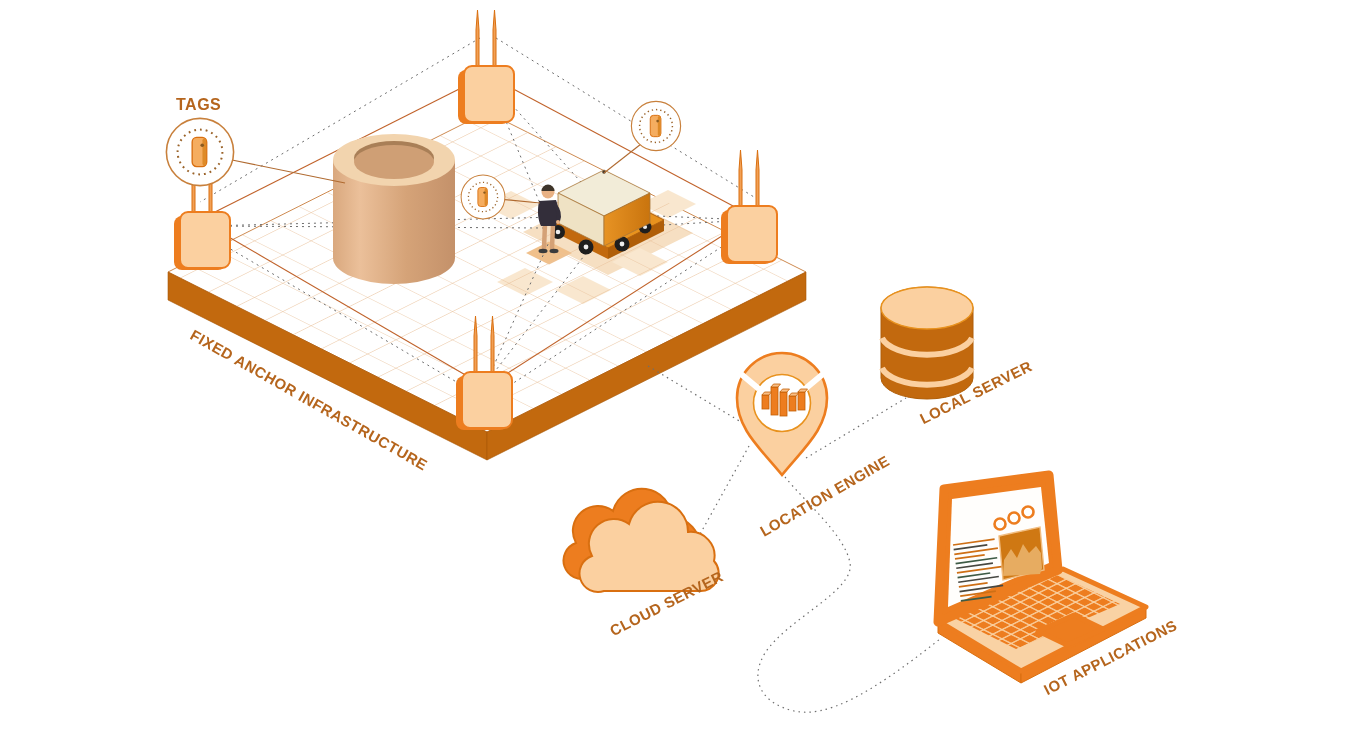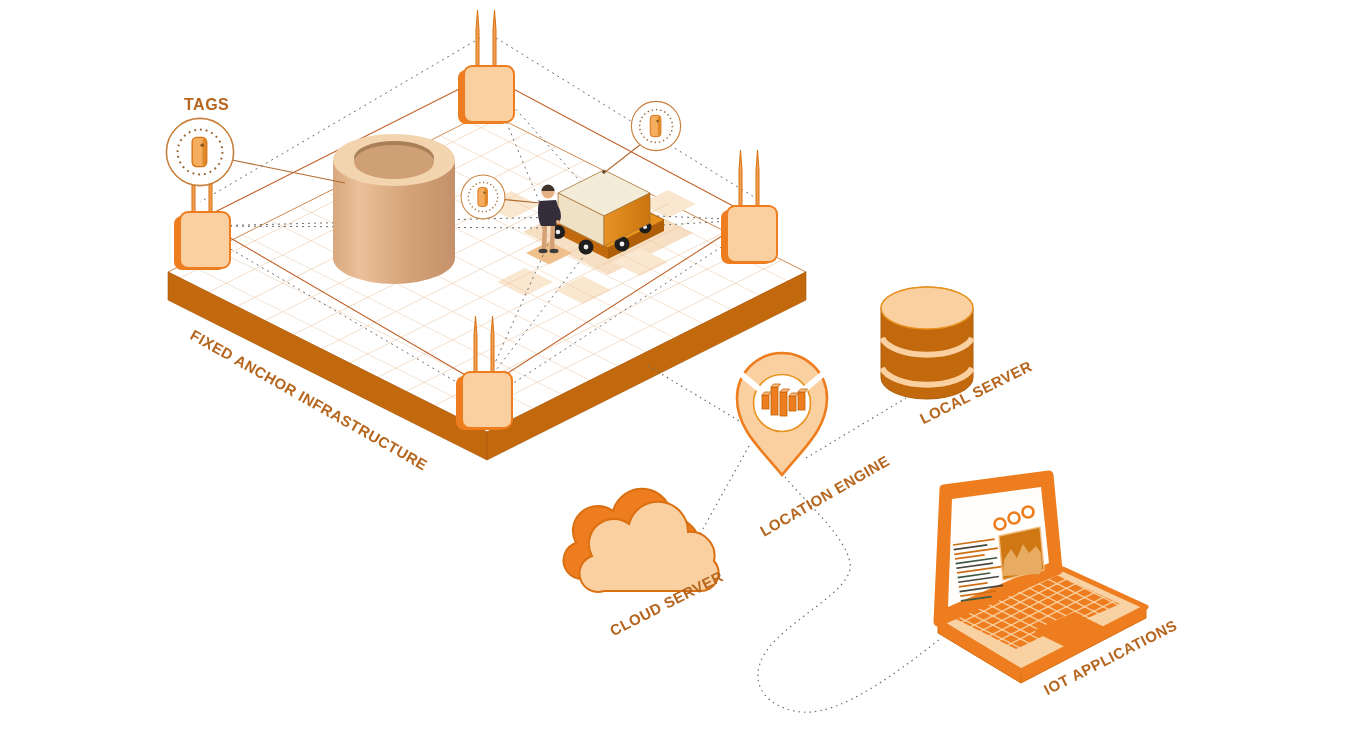--- a/index.html
+++ b/index.html
@@ -1,21 +1,21 @@
 <!DOCTYPE html>
 <html><head>
 <meta charset="utf-8">
 <style>
   html,body{margin:0;padding:0;background:#ffffff;}
   .canvas{position:relative;width:1361px;height:754px;background:#ffffff;overflow:hidden;
           font-family:"Liberation Sans",sans-serif;}
   .canvas svg{position:absolute;left:0;top:0;}
   .lbl{position:absolute;font-weight:700;font-size:15px;letter-spacing:.5px;color:#B5651D;
        white-space:nowrap;transform-origin:left top;}
-  .lbl-tags{left:184px;top:96px;font-size:16px;}
+  .lbl-tags{left:176px;top:96px;font-size:16px;}
   .lbl-infra{left:196px;top:326px;transform:rotate(29.5deg);}
   .lbl-cloud{left:607px;top:624px;transform:rotate(-27deg);}
   .lbl-engine{left:757px;top:525px;transform:rotate(-30deg);}
   .lbl-local{left:917px;top:412px;transform:rotate(-26.5deg);}
   .lbl-iot{left:1041px;top:683px;transform:rotate(-27deg);}
 </style>
 </head>
 <body>
 
 <div class="canvas">

